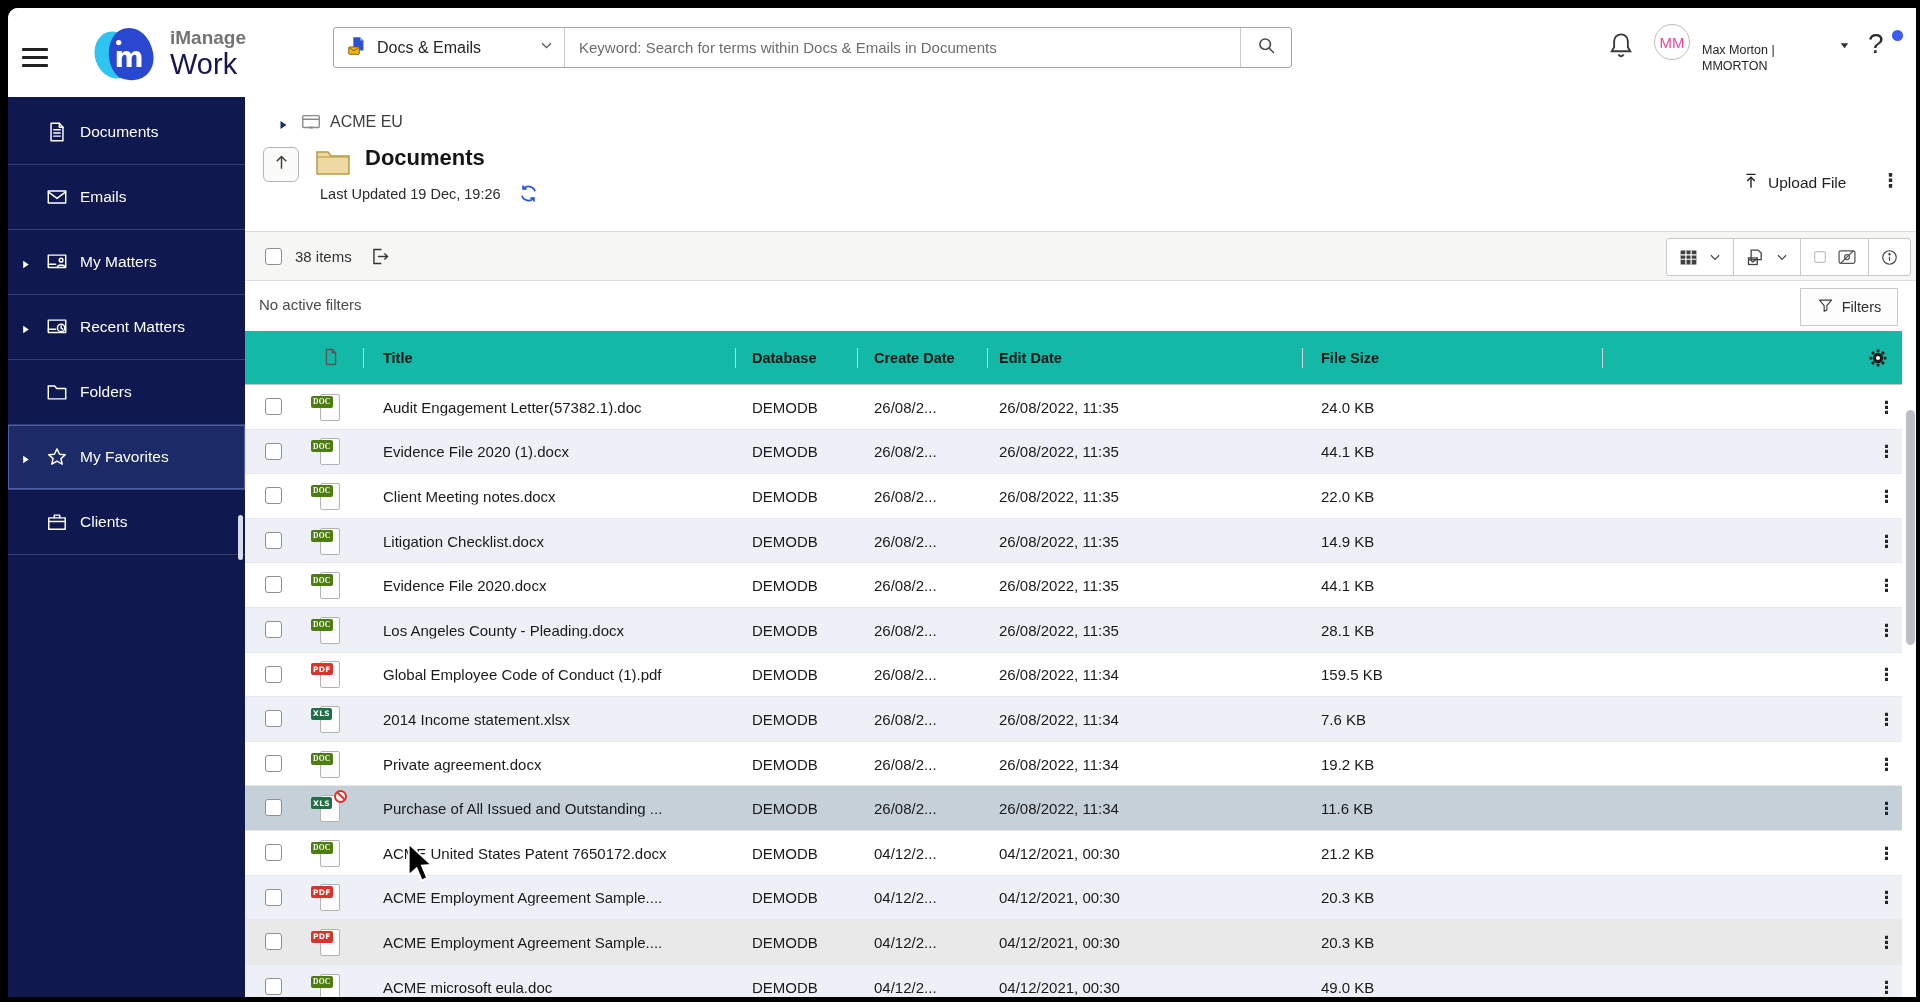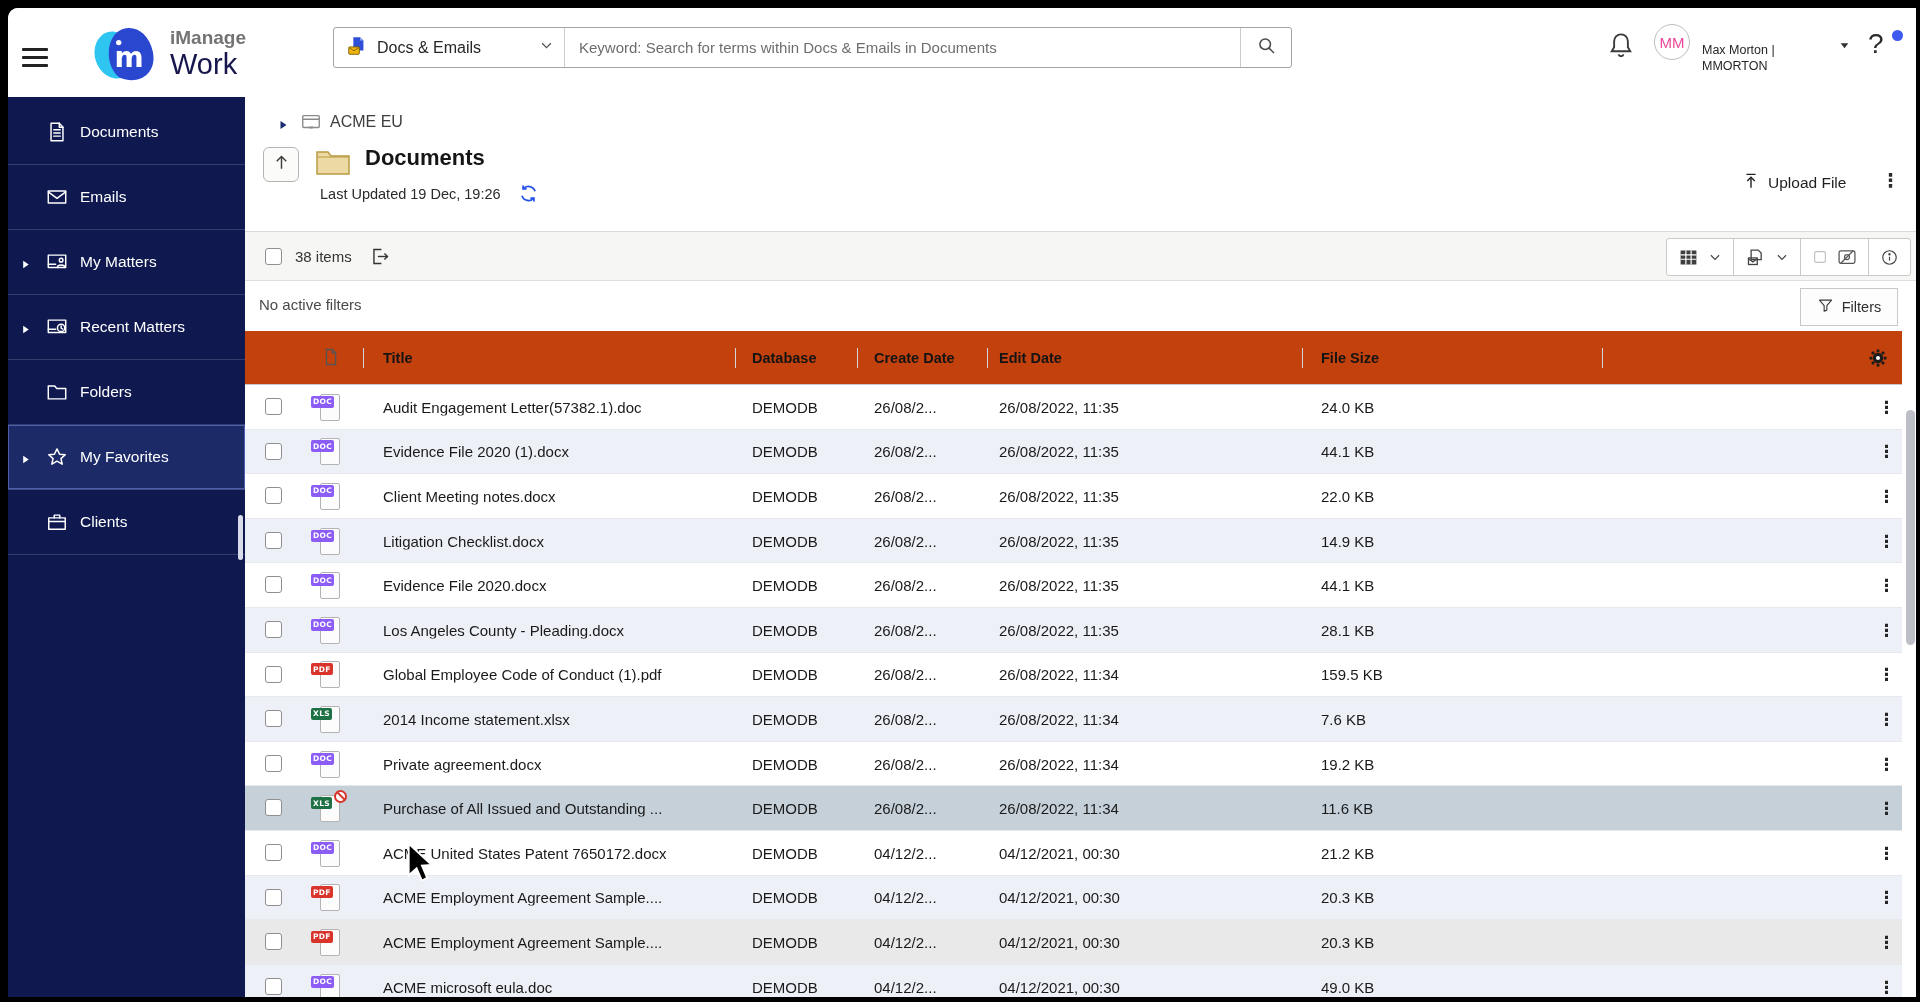--- a/index.html
+++ b/index.html
@@ -64,21 +64,21 @@
         border-radius:3px;background:#fff;box-sizing:border-box;}
   .seg{display:flex;align-items:center;gap:9px;padding:0 11px;border-right:1px solid #c9c9c9;cursor:pointer;}
   .seg:last-child{border-right:none;}
   .seg svg{display:block;}
   .filterbar{position:absolute;left:0;top:184px;right:0;height:50px;background:#fff;box-sizing:border-box;}
   .nofilter{position:absolute;left:14px;top:15px;font-size:15px;color:#4a4a4a;}
   .filterbtn{position:absolute;left:1555px;top:7px;width:98px;height:38px;border:1px solid #c9c9c9;border-radius:0;
              background:#fdfdfd;display:flex;align-items:center;justify-content:center;gap:8px;
              font-size:14.5px;color:#2e2e2e;cursor:pointer;box-sizing:border-box;}
   
-  .thead{position:absolute;left:0;top:234px;width:1657px;height:54px;background:#c2410c;
+  .thead{position:absolute;left:0;top:234px;width:1657px;height:54px;background:#14b8a6;
          border-bottom:1px solid #c6c6cf;box-sizing:border-box;padding-left:36px;}
   .thead .hcell{position:absolute;top:19px;font-size:14.5px;font-weight:bold;color:#141414;cursor:pointer;}
   .hsep{position:absolute;top:17px;height:20px;width:1px;background:#d4d4dc;}
   .hicon{position:absolute;left:76px;top:16px;width:20px;height:20px;}
   .gear{position:absolute;left:1622px;top:16px;width:22px;height:22px;cursor:pointer;}
   .tbody{position:absolute;left:0;top:288px;width:1657px;}
   .trow{position:relative;height:44.6px;border-bottom:1px solid #e7e7ee;background:#fff;box-sizing:border-box;cursor:pointer;}
   .trow.alt{background:#eef0f8;}
   .trow.selected{background:#c5d0d9;}
   .trow.hover{background:#e9e9e9;}
@@ -88,21 +88,21 @@
   .c-database{left:507px;}
   .c-create_date{left:629px;}
   .c-edit_date{left:754px;}
   .c-file_size{left:1076px;}
   .h-title{left:138px;} .h-db{left:507px;} .h-cd{left:629px;} .h-ed{left:754px;} .h-fs{left:1076px;}
   .kebab{position:absolute;left:1633px;top:50%;transform:translateY(-50%);font-size:17px;font-weight:bold;color:#262626;}
   .fico{position:absolute;left:71px;top:50%;transform:translateY(-50%);width:24px;height:28px;}
   .f-page{position:absolute;right:0;top:1px;width:18px;height:25px;background:#fcfcfc;border:1.5px solid #b3b3b3;border-radius:2px;}
   .f-badge{position:absolute;left:-5px;top:3px;min-width:17px;text-align:center;padding:1.5px 2px;
            font-size:7.5px;font-weight:bold;color:#fff;border-radius:2px;letter-spacing:.3px;font-family:"DejaVu Sans",sans-serif;}
-  .t-doc{background:#8b5cf6;} .t-pdf{background:#d8342c;} .t-xls{background:#1e7145;}
+  .t-doc{background:#4d7c0f;font-family:Liberation Serif, serif;} .t-pdf{background:#d8342c;} .t-xls{background:#1e7145;}
   .f-lock{position:absolute;right:-7px;top:-4px;width:9px;height:9px;border:2px solid #d8342c;border-radius:50%;background:rgba(255,255,255,.9);}
   .f-lock::after{content:"";position:absolute;left:-1.5px;top:3.2px;width:12px;height:2px;background:#d8342c;transform:rotate(45deg);}
   .vscroll{position:absolute;left:1661px;top:313px;width:9px;height:235px;background:#bdbfc7;border-radius:5px;cursor:pointer;}
   .cursor{position:absolute;left:399px;top:834px;pointer-events:none;z-index:50;}
 </style>
 </head>
 <body>
 
 <div class="app">
 

